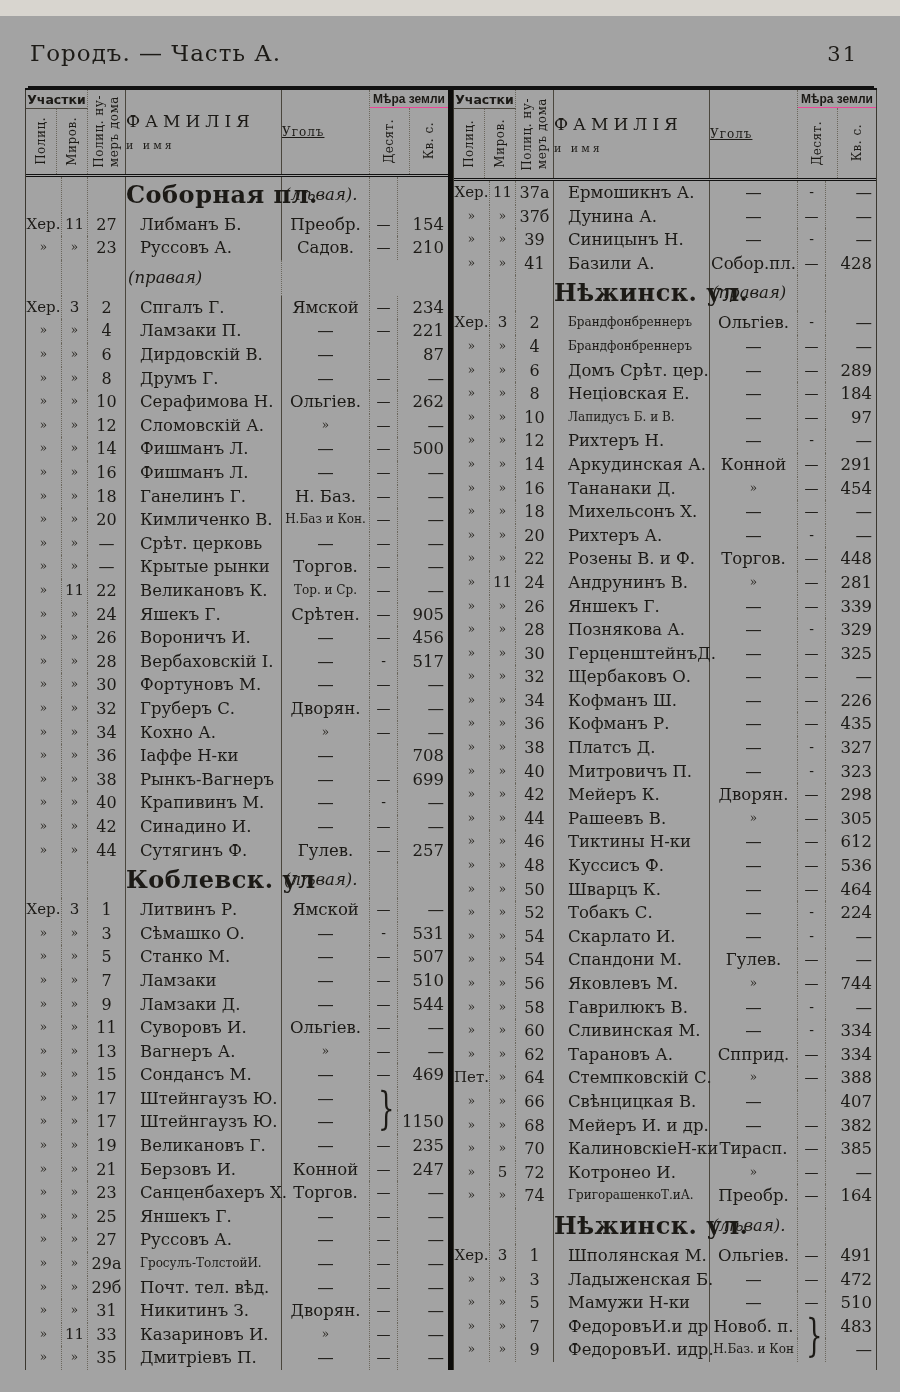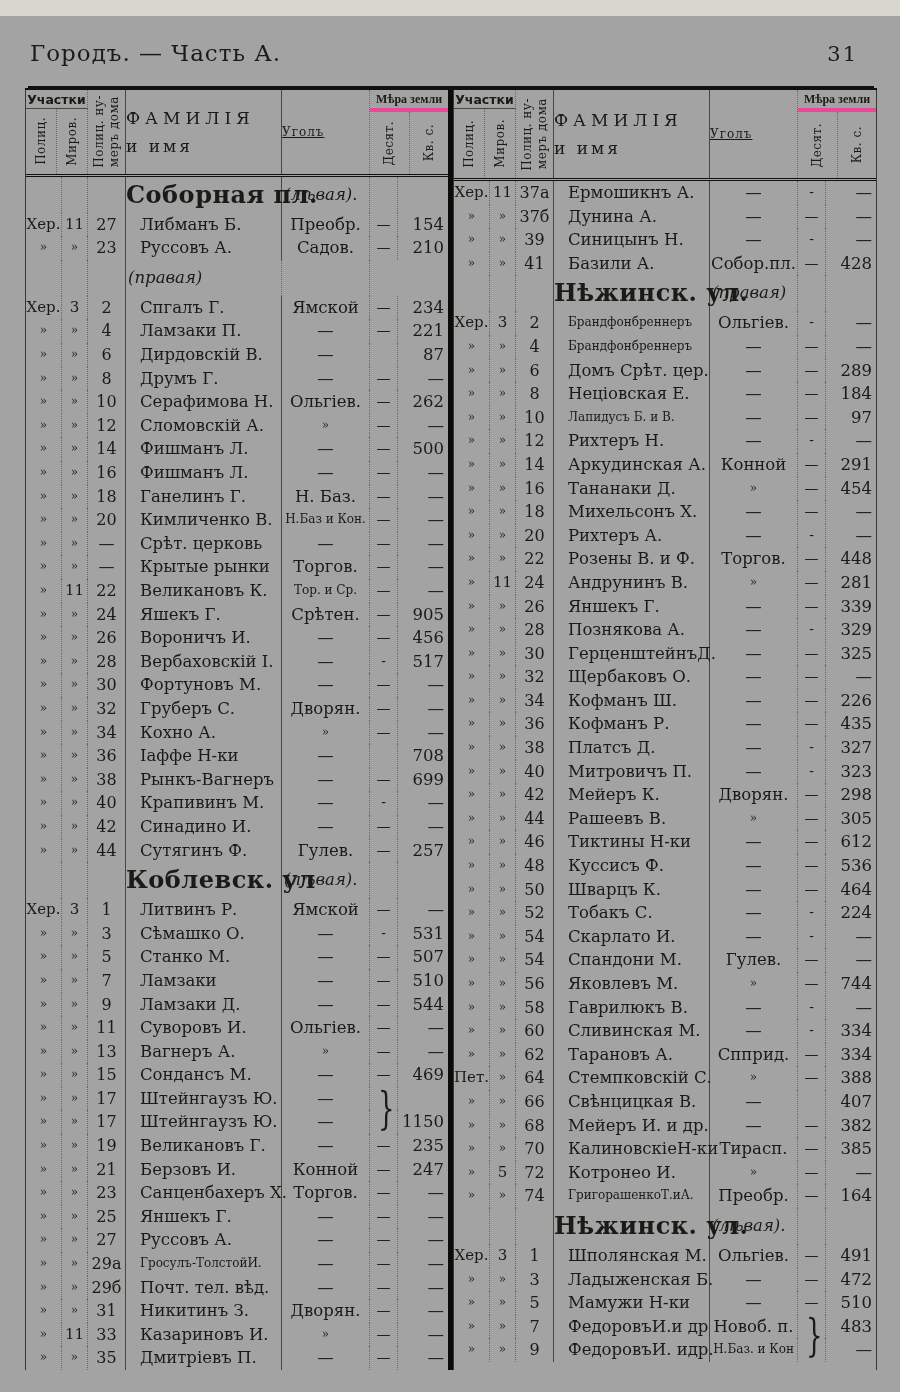--- a/index.html
+++ b/index.html
@@ -66,32 +66,32 @@
     writing-mode:vertical-rl;transform:rotate(180deg);
     font-size:12px;letter-spacing:.5px;white-space:nowrap;
   }
   .th-housenum{
     display:flex;align-items:center;justify-content:center;gap:1px;
   }
   .th-family{
     display:flex;flex-direction:column;align-items:flex-start;justify-content:center;
   }
   .th-family .l1{font-size:17px;letter-spacing:5px;}
-  .th-family .l2{font-size:17px;letter-spacing:3px;margin-top:8px;}
+  .th-family .l2{font-size:11px;letter-spacing:3px;margin-top:8px;}
   .th-corner{
     display:flex;align-items:center;justify-content:flex-start;
     font-size:12px;letter-spacing:1px;text-decoration:underline;
   }
   .th-land{
     grid-column:6 / span 2;
     display:flex;flex-direction:column;
   }
   .th-land .cap{
-    font-family:Liberation Serif, serif;font-weight:bold;font-size:12px;
-    text-align:center;border-bottom:4px solid #ec4899;padding:2px 0 1px;white-space:nowrap;
+    font-family:Liberation Sans, sans-serif;font-weight:bold;font-size:12px;
+    text-align:center;border-bottom:1px solid #ec4899;padding:2px 0 1px;white-space:nowrap;
   }
   .th-land .subs{flex:1;display:flex;}
   .th-land .subs .sub{flex:1;display:flex;align-items:center;justify-content:center;}
   .th-land .subs .sub:first-child{border-right:1px dotted #6b675d;}
 
   
   .tbody{flex:1;display:flex;flex-direction:column;}
   .row{
     display:grid;
     grid-template-columns:36px 26px 38px 156px 88px 28px auto;

